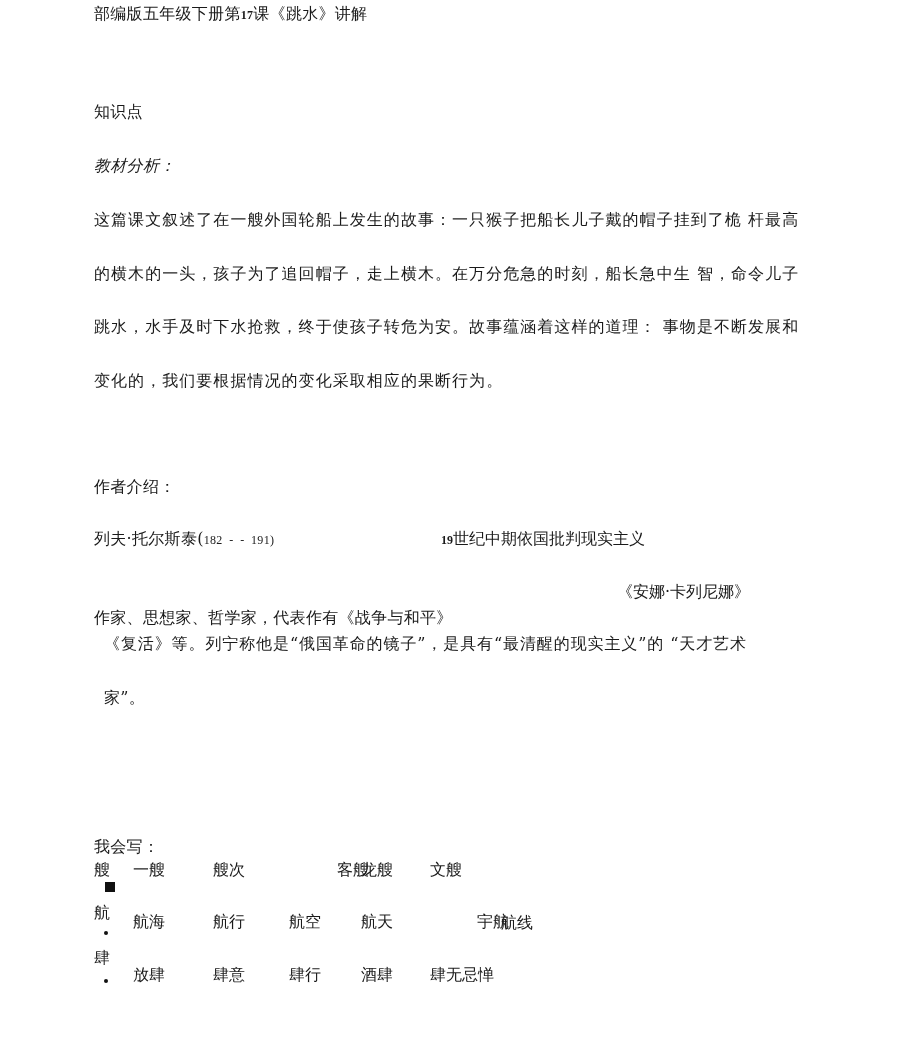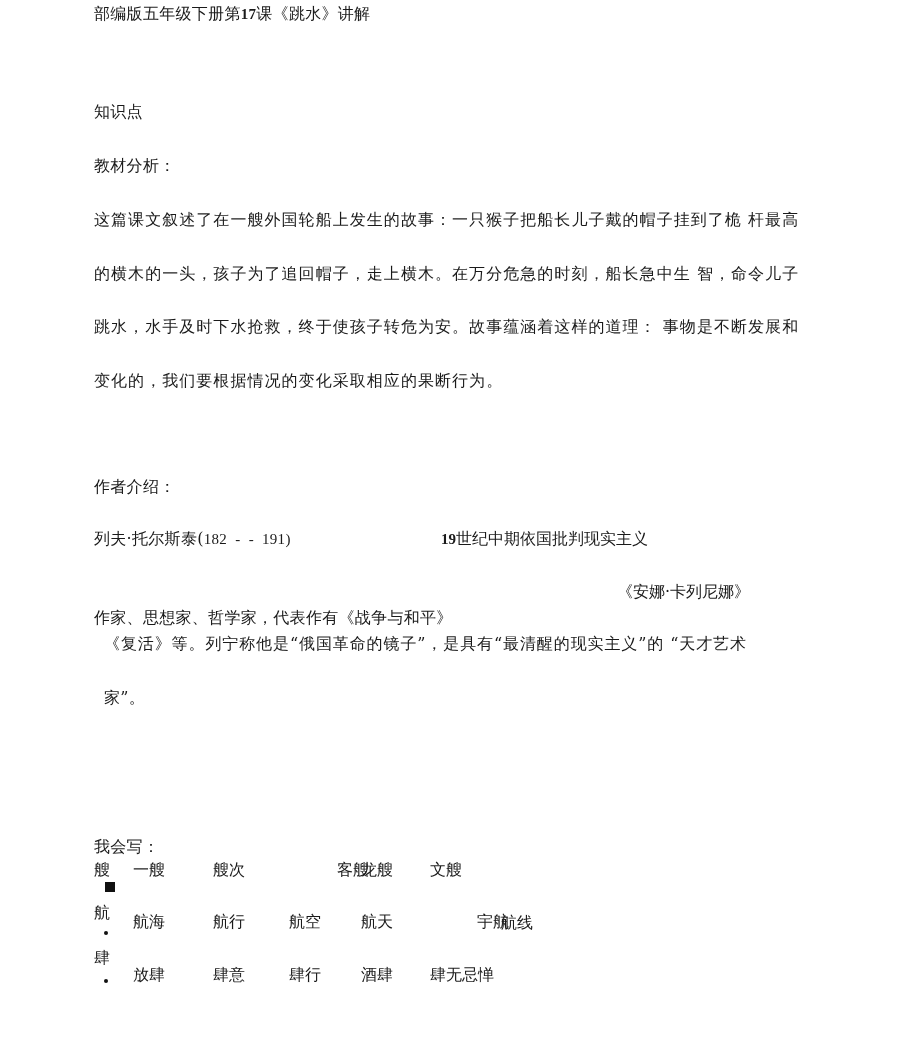--- a/index.html
+++ b/index.html
@@ -5,37 +5,37 @@
     html, body { margin: 0; padding: 0; background: #ffffff; }
     body {
       width: 920px; height: 1055px; position: relative; overflow: hidden;
       font-family: "DejaVu Serif", "Liberation Serif", serif;
       color: #1a1a1a;
     }
     .line {
       position: absolute; left: 94px; font-size: 16px; line-height: 20px;
       white-space: nowrap; letter-spacing: 0.3px;
     }
-    .num { font-family: "Liberation Serif", "DejaVu Serif", serif; font-weight: bold; font-size: 15px; }
+    .num { font-family: "Liberation Serif", "DejaVu Serif", serif; font-weight: bold; font-size: 12px; }
     .para-line { letter-spacing: 1.05px; }
     .abs { position: absolute; font-size: 16px; line-height: 20px; white-space: nowrap; }
     .bullet-sq { position: absolute; width: 10px; height: 10px; background: #111; }
     .bullet-dot { position: absolute; width: 4px; height: 4px; border-radius: 50%; background: #111; }
   </style>
 </head>
 <body>
 
 <div>
 
   <div class="line" style="top:4px;">
     <span>部编版五年级下册第</span><span class="num">17</span><span>课《跳水》讲解</span>
   </div>
 
   <div class="line" style="top:102px;">知识点</div>
-  <div class="line" style="top:156px;">教材分析：</div>
+  <div class="line" style="top:156px;font-style:italic;">教材分析：</div>
 
   <div class="line para-line" style="top:210px;">这篇课文叙述了在一艘外国轮船上发生的故事：一只猴子把船长儿子戴的帽子挂到了桅  杆最高</div>
   <div class="line para-line" style="top:264px;">的横木的一头，孩子为了追回帽子，走上横木。在万分危急的时刻，船长急中生  智，命令儿子</div>
   <div class="line para-line" style="top:317px;">跳水，水手及时下水抢救，终于使孩子转危为安。故事蕴涵着这样的道理：  事物是不断发展和</div>
   <div class="line" style="top:371px; letter-spacing:1.05px;">变化的，我们要根据情况的变化采取相应的果断行为。</div>
 
   <div class="line" style="top:477px;">作者介绍：</div>
 
   <div class="line" style="top:529px;">
     <span>列夫·托尔斯泰(</span><span class="num" style="font-weight:normal; white-space:pre;font-family:Liberation Serif, serif;">182  -  -  191)</span>

